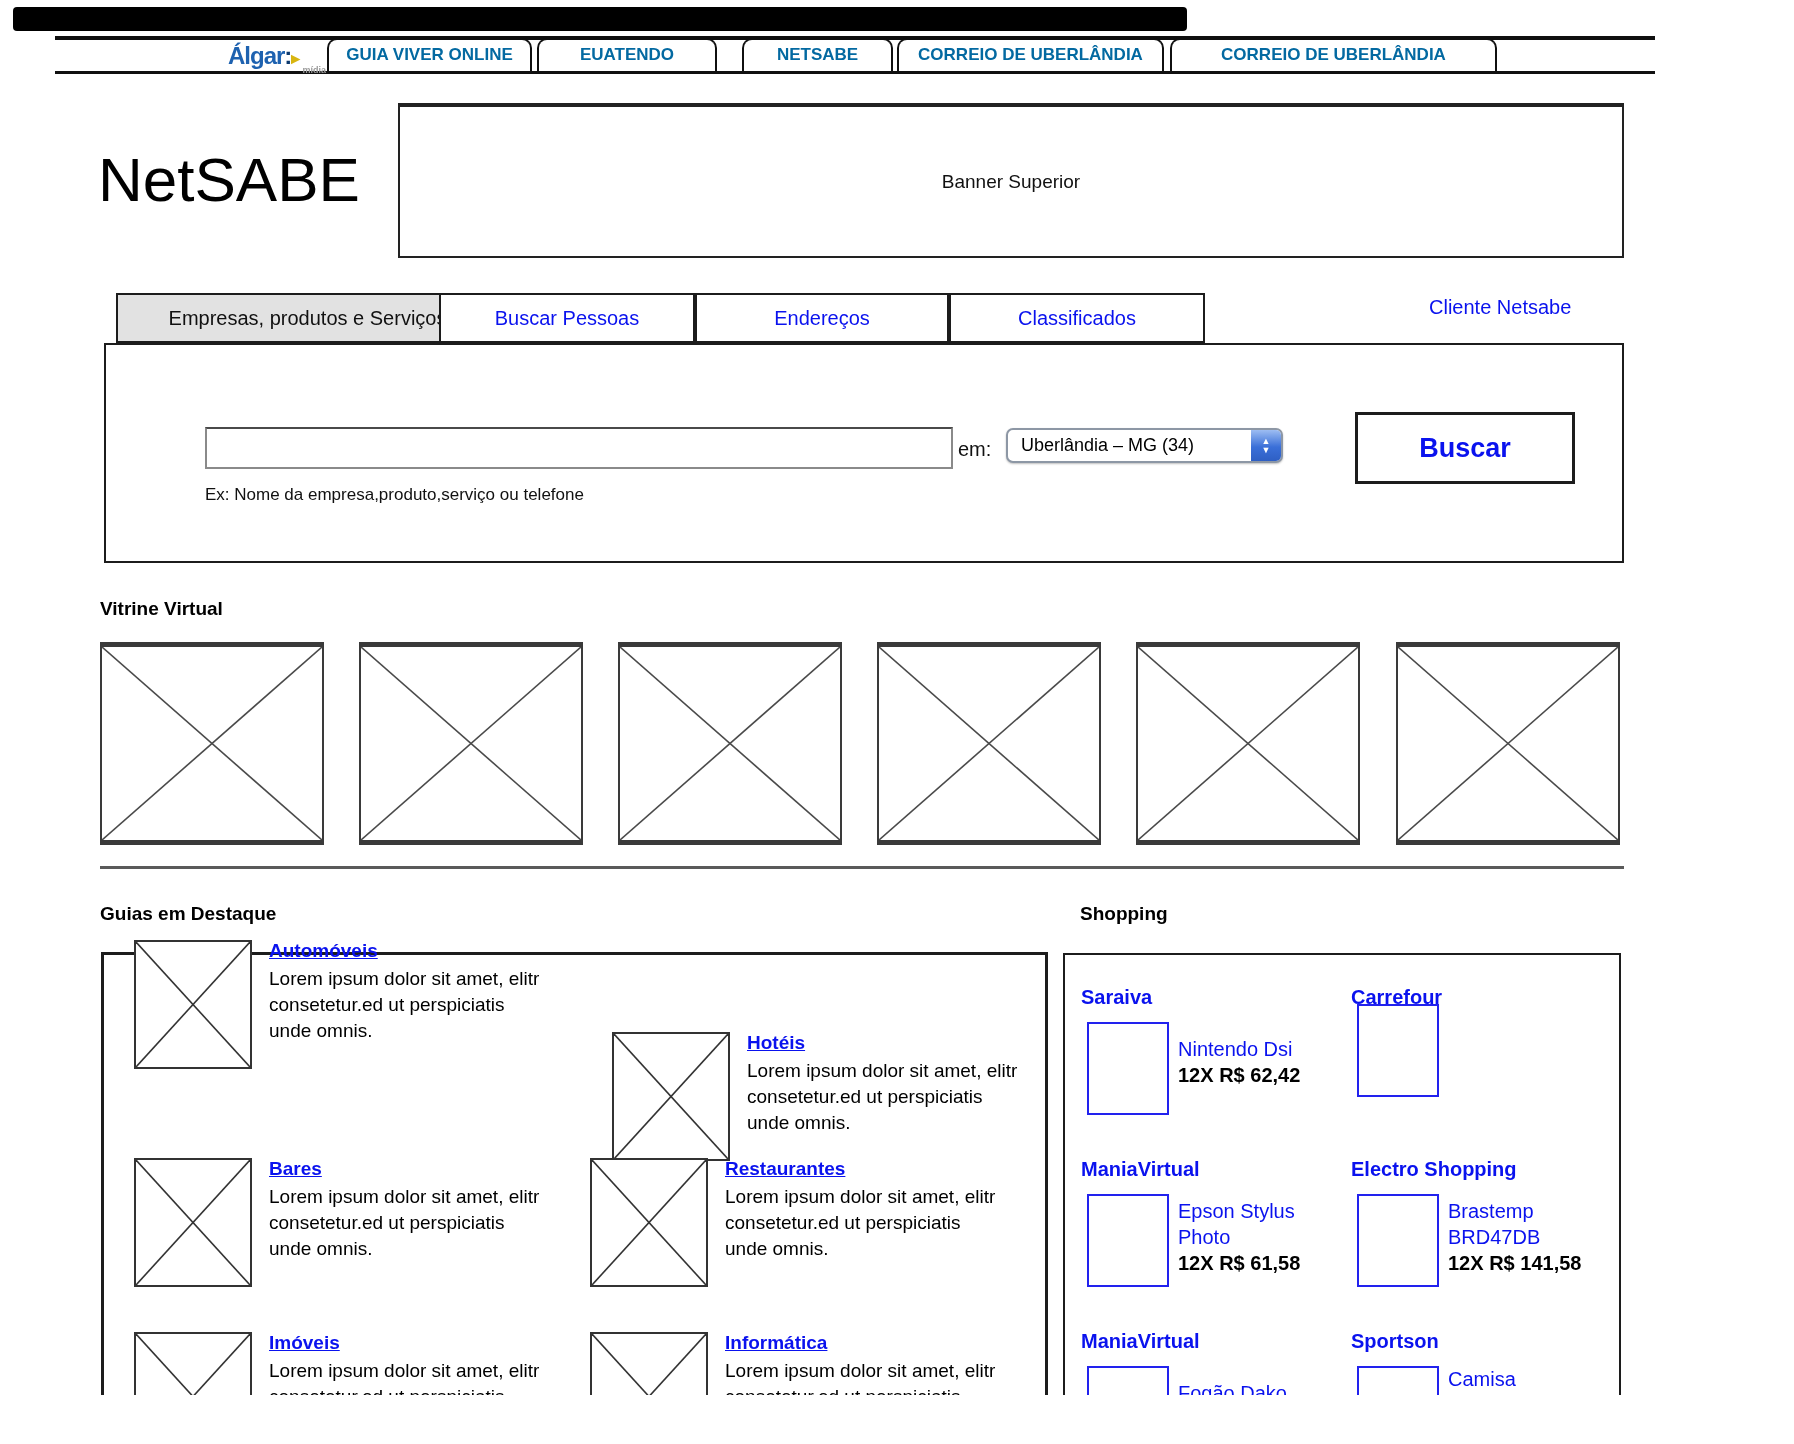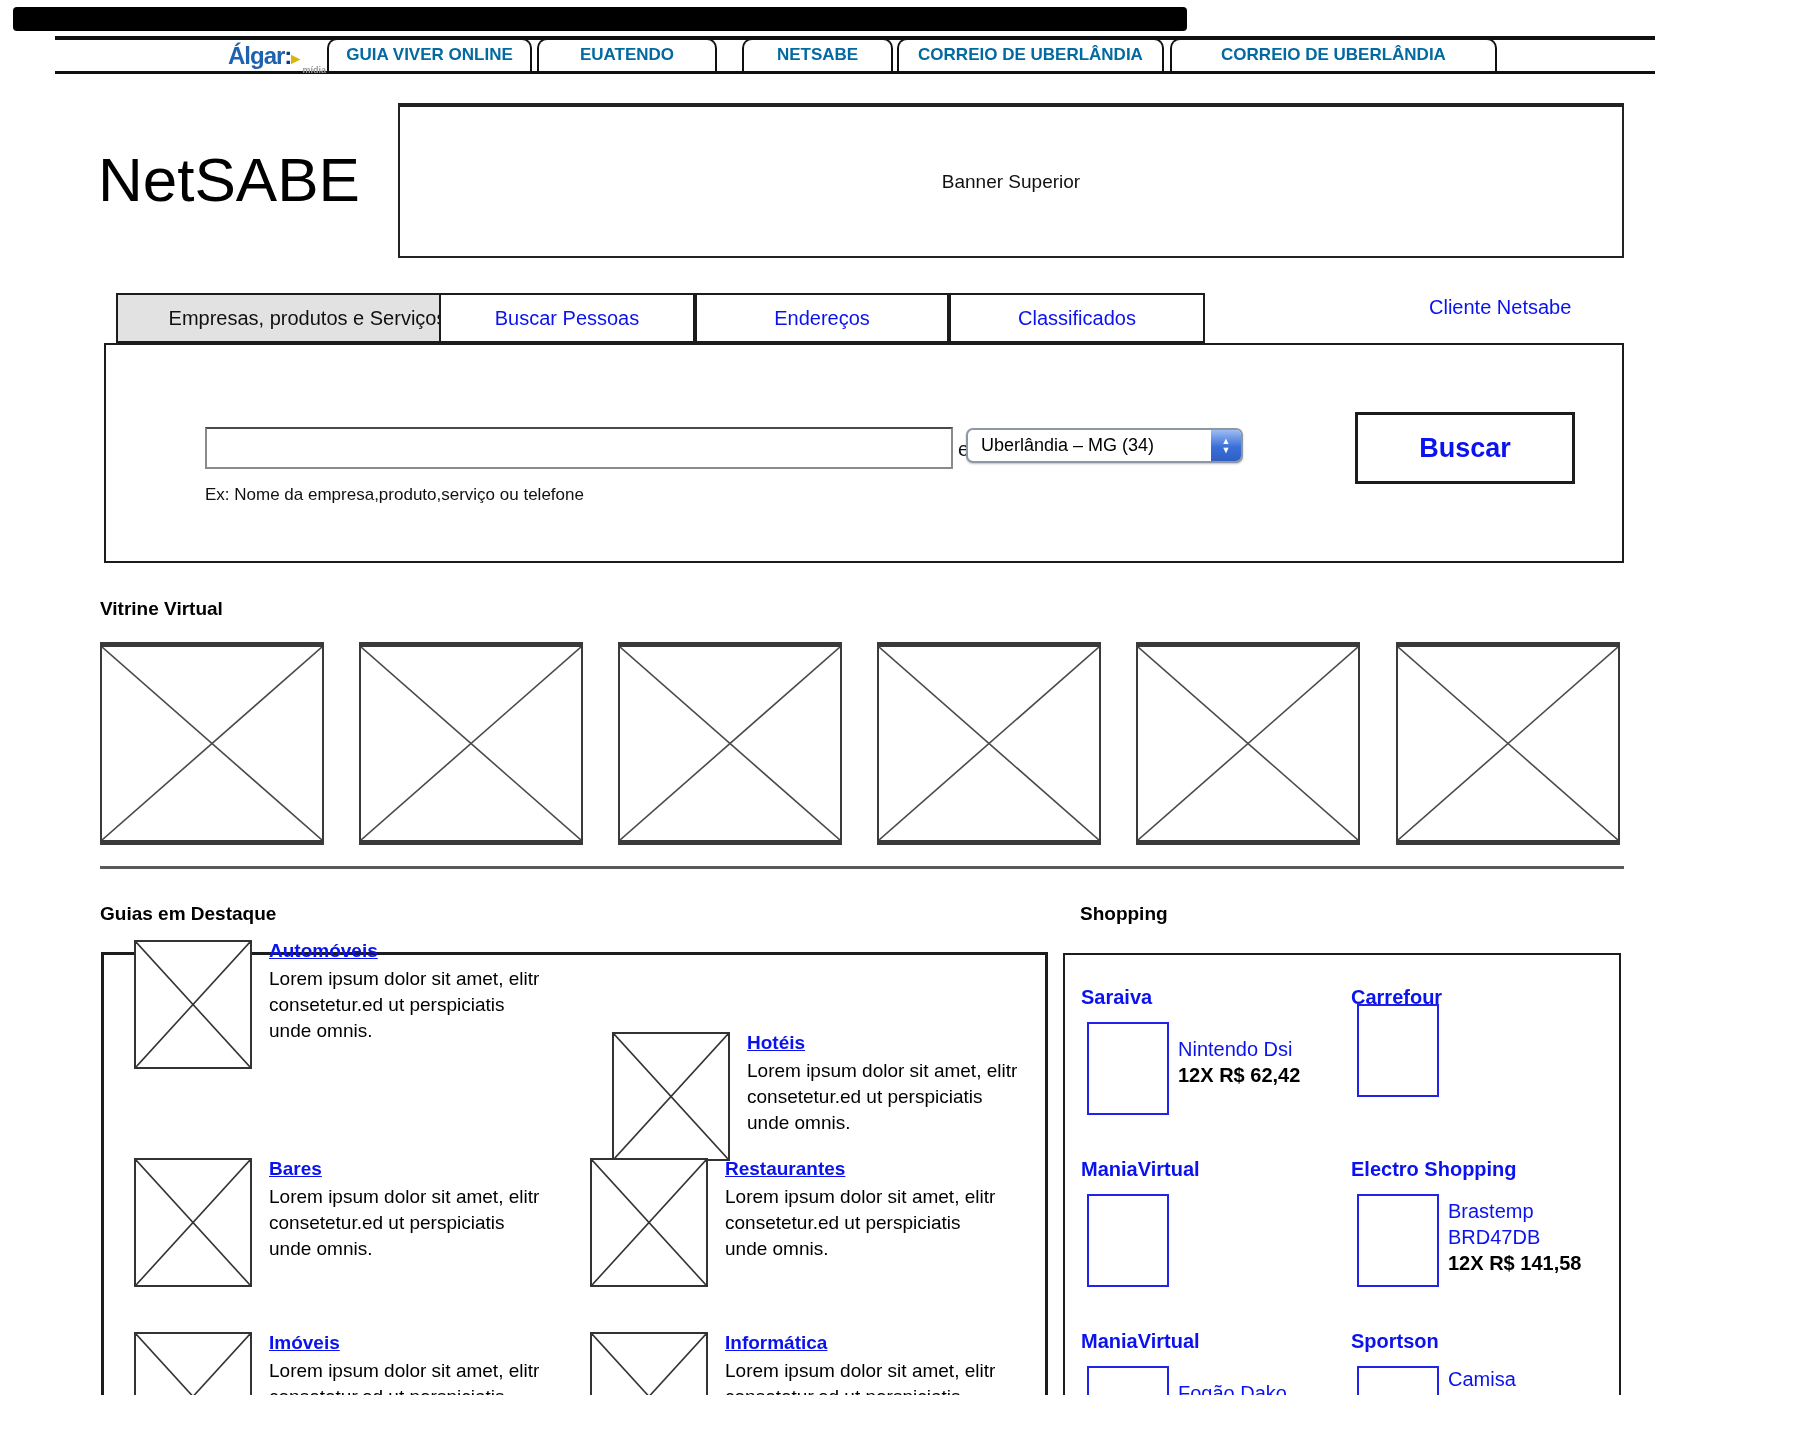--- a/index.html
+++ b/index.html
@@ -46,21 +46,21 @@
 
   
   .search-panel{left:104px;top:343px;width:1520px;height:220px;box-sizing:border-box;border:2px solid #1c1c1c;background:#fff;}
   .search-input{
     left:205px;top:427px;width:748px;height:42px;box-sizing:border-box;background:#fff;
     border:2px solid #8a8a8a;border-top-color:#4a4a4a;
     font-size:19px;padding:0 8px;font-family:"Liberation Sans",sans-serif;
   }
   .em-label{left:958px;top:438px;font-size:20px;color:#111;}
   .mac-select{
-    left:966px;top:428px;width:277px;height:35px;box-sizing:border-box;
+    left:1006px;top:428px;width:277px;height:35px;box-sizing:border-box;
     border:2px solid #8d97a5;border-radius:7px;background:#fff;
     box-shadow:0 1px 2px rgba(0,0,0,.25);
     display:flex;align-items:center;cursor:default;
   }
   .mac-select .val{flex:1;font-size:18px;padding:0 6px 0 13px;color:#000;white-space:nowrap;overflow:hidden;}
   .mac-select .cap{
     width:30px;height:100%;border-radius:0 5px 5px 0;
     background:linear-gradient(#9dbdf2,#3a6fd8 55%,#2e5fc4);
     display:flex;flex-direction:column;align-items:center;justify-content:center;color:#fff;
   }
@@ -258,20 +258,24 @@
     <div class="pprice">12X R$ 62,42</div>
     </div>
 </div>
 <div class="abs shop" style="left:1351px;top:986px;">
   <div class="store">Carrefour</div>
   <div class="pbox" style="top:18px;"></div>
 </div>
 <div class="abs shop" style="left:1081px;top:1158px;">
   <div class="store">ManiaVirtual</div>
   <div class="pbox"></div>
+  <div class="ptxt" style="top:40px;">
+      <div class="pname">Epson Stylus Photo</div>
+    <div class="pprice">12X R$ 61,58</div>
+    </div>
 </div>
 <div class="abs shop" style="left:1351px;top:1158px;">
   <div class="store">Electro Shopping</div>
   <div class="pbox"></div>
   <div class="ptxt" style="top:40px;">
       <div class="pname">Brastemp BRD47DB</div>
     <div class="pprice">12X R$ 141,58</div>
     </div>
 </div>
 <div class="abs shop" style="left:1081px;top:1330px;">

